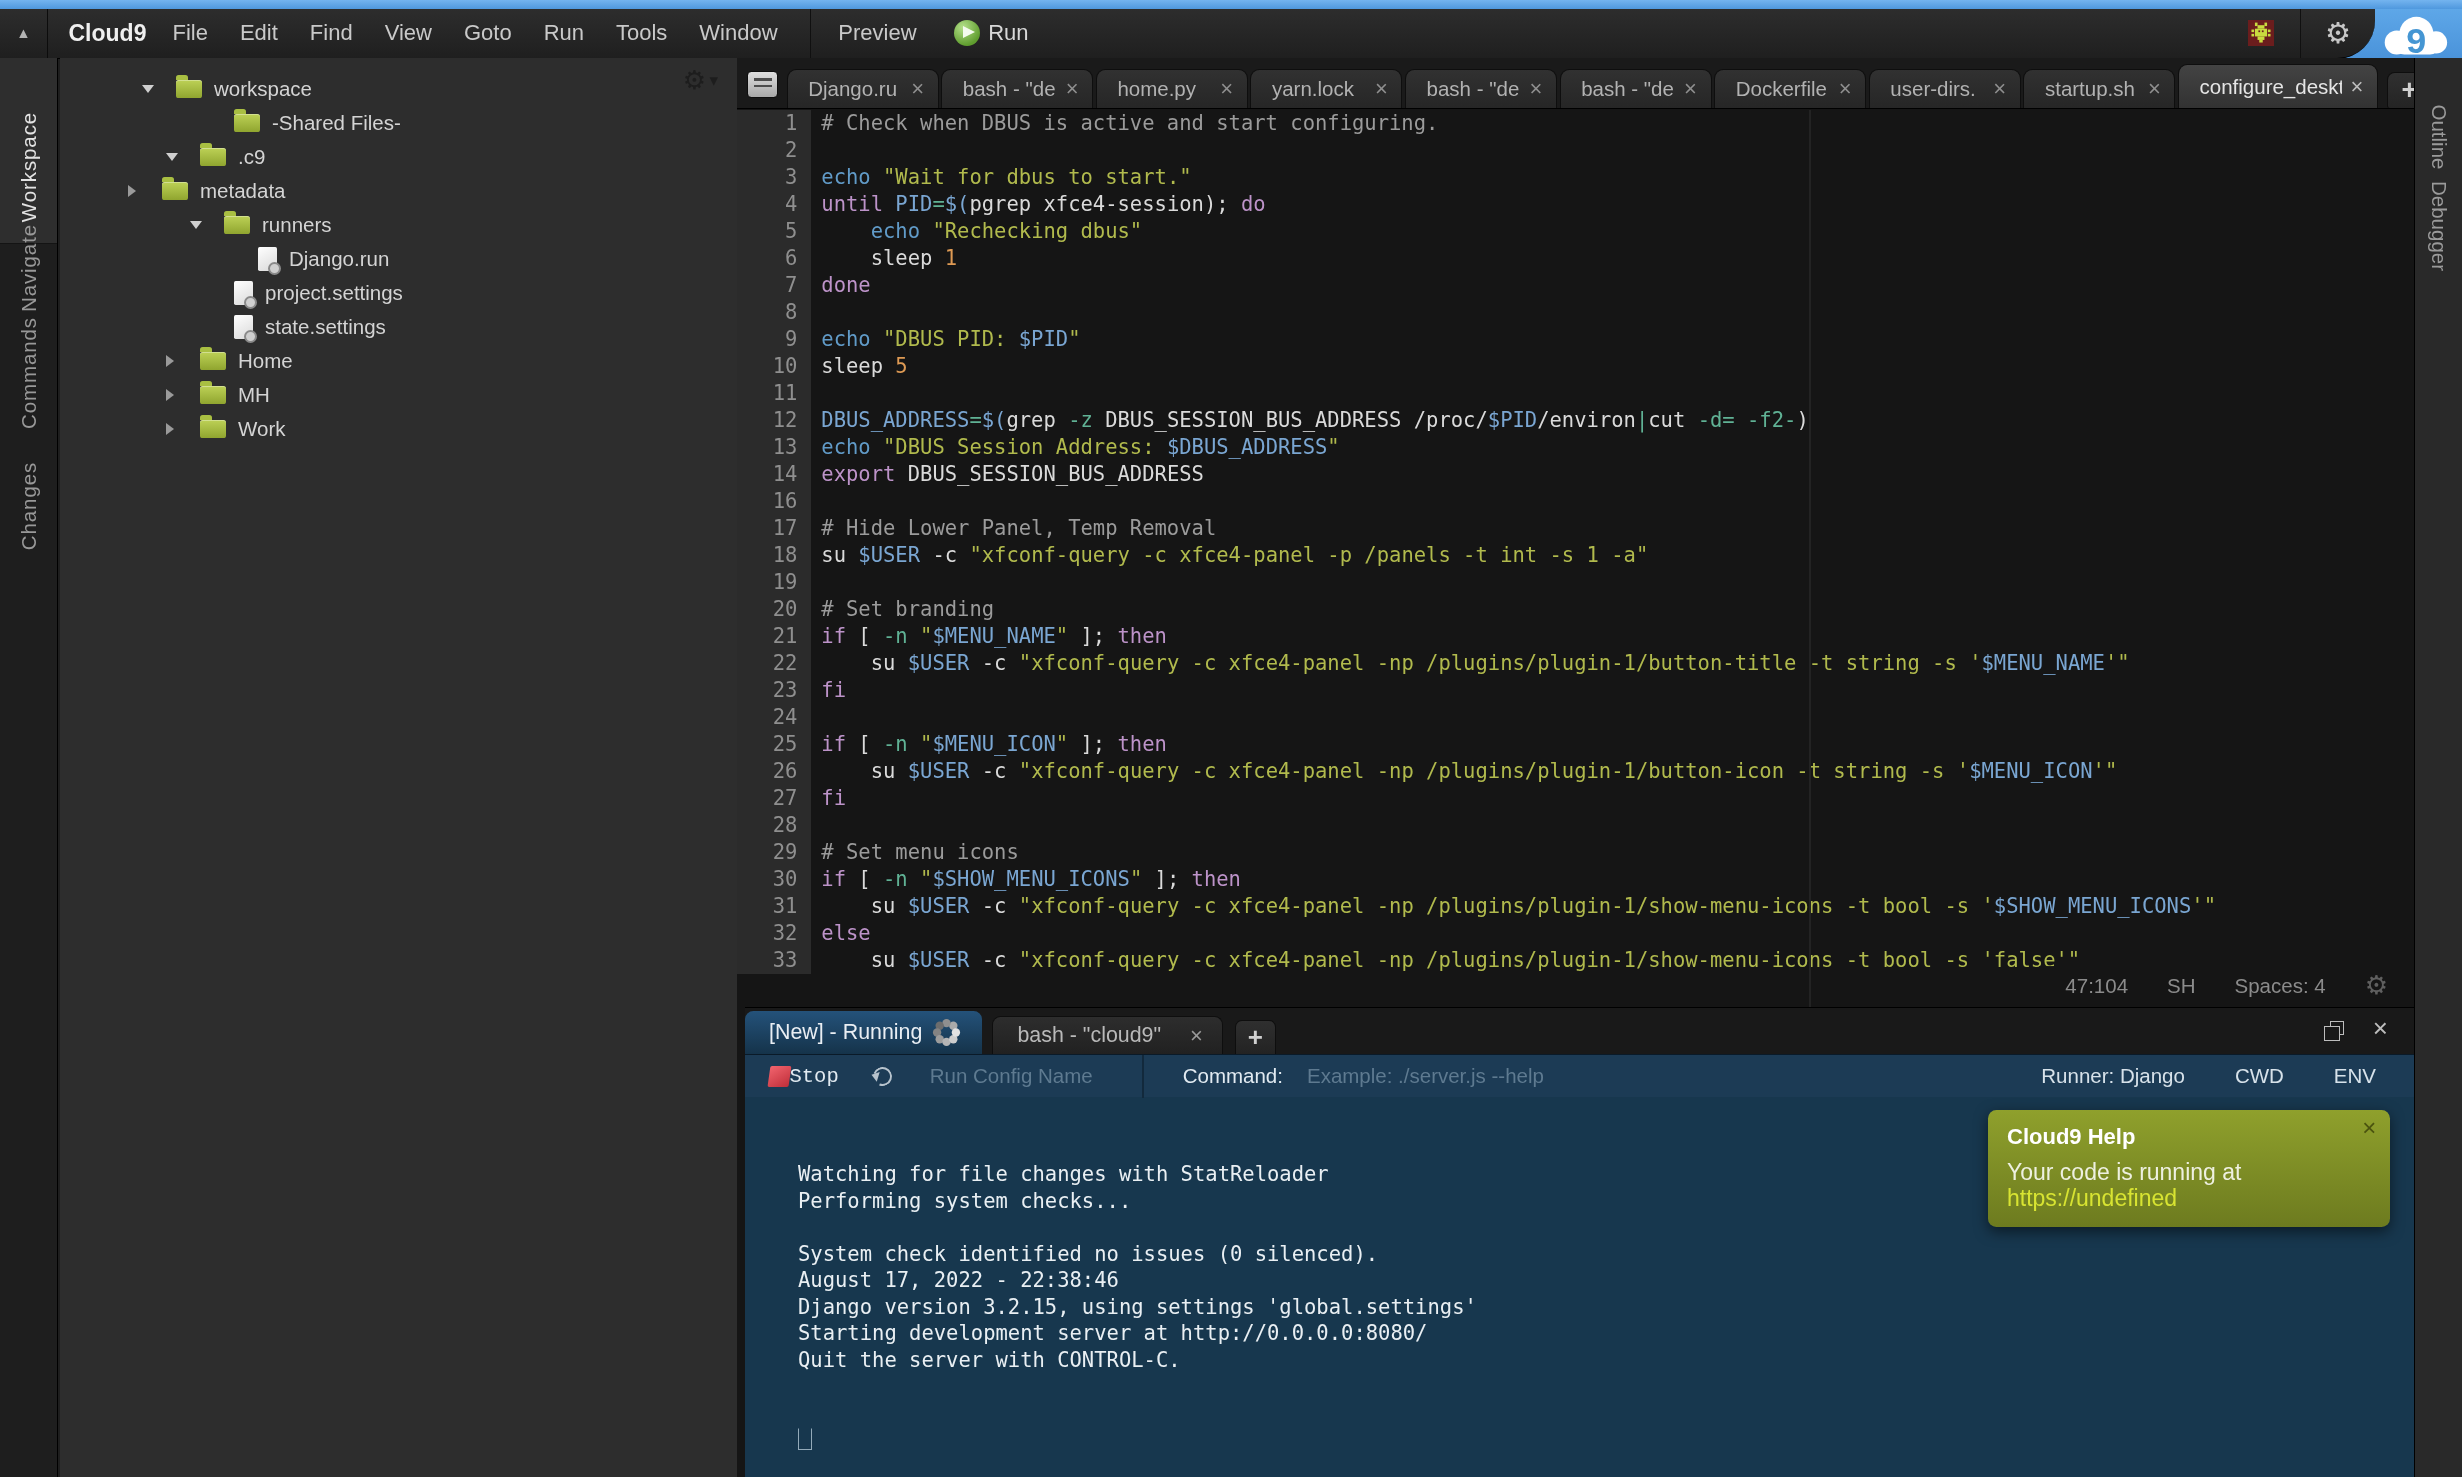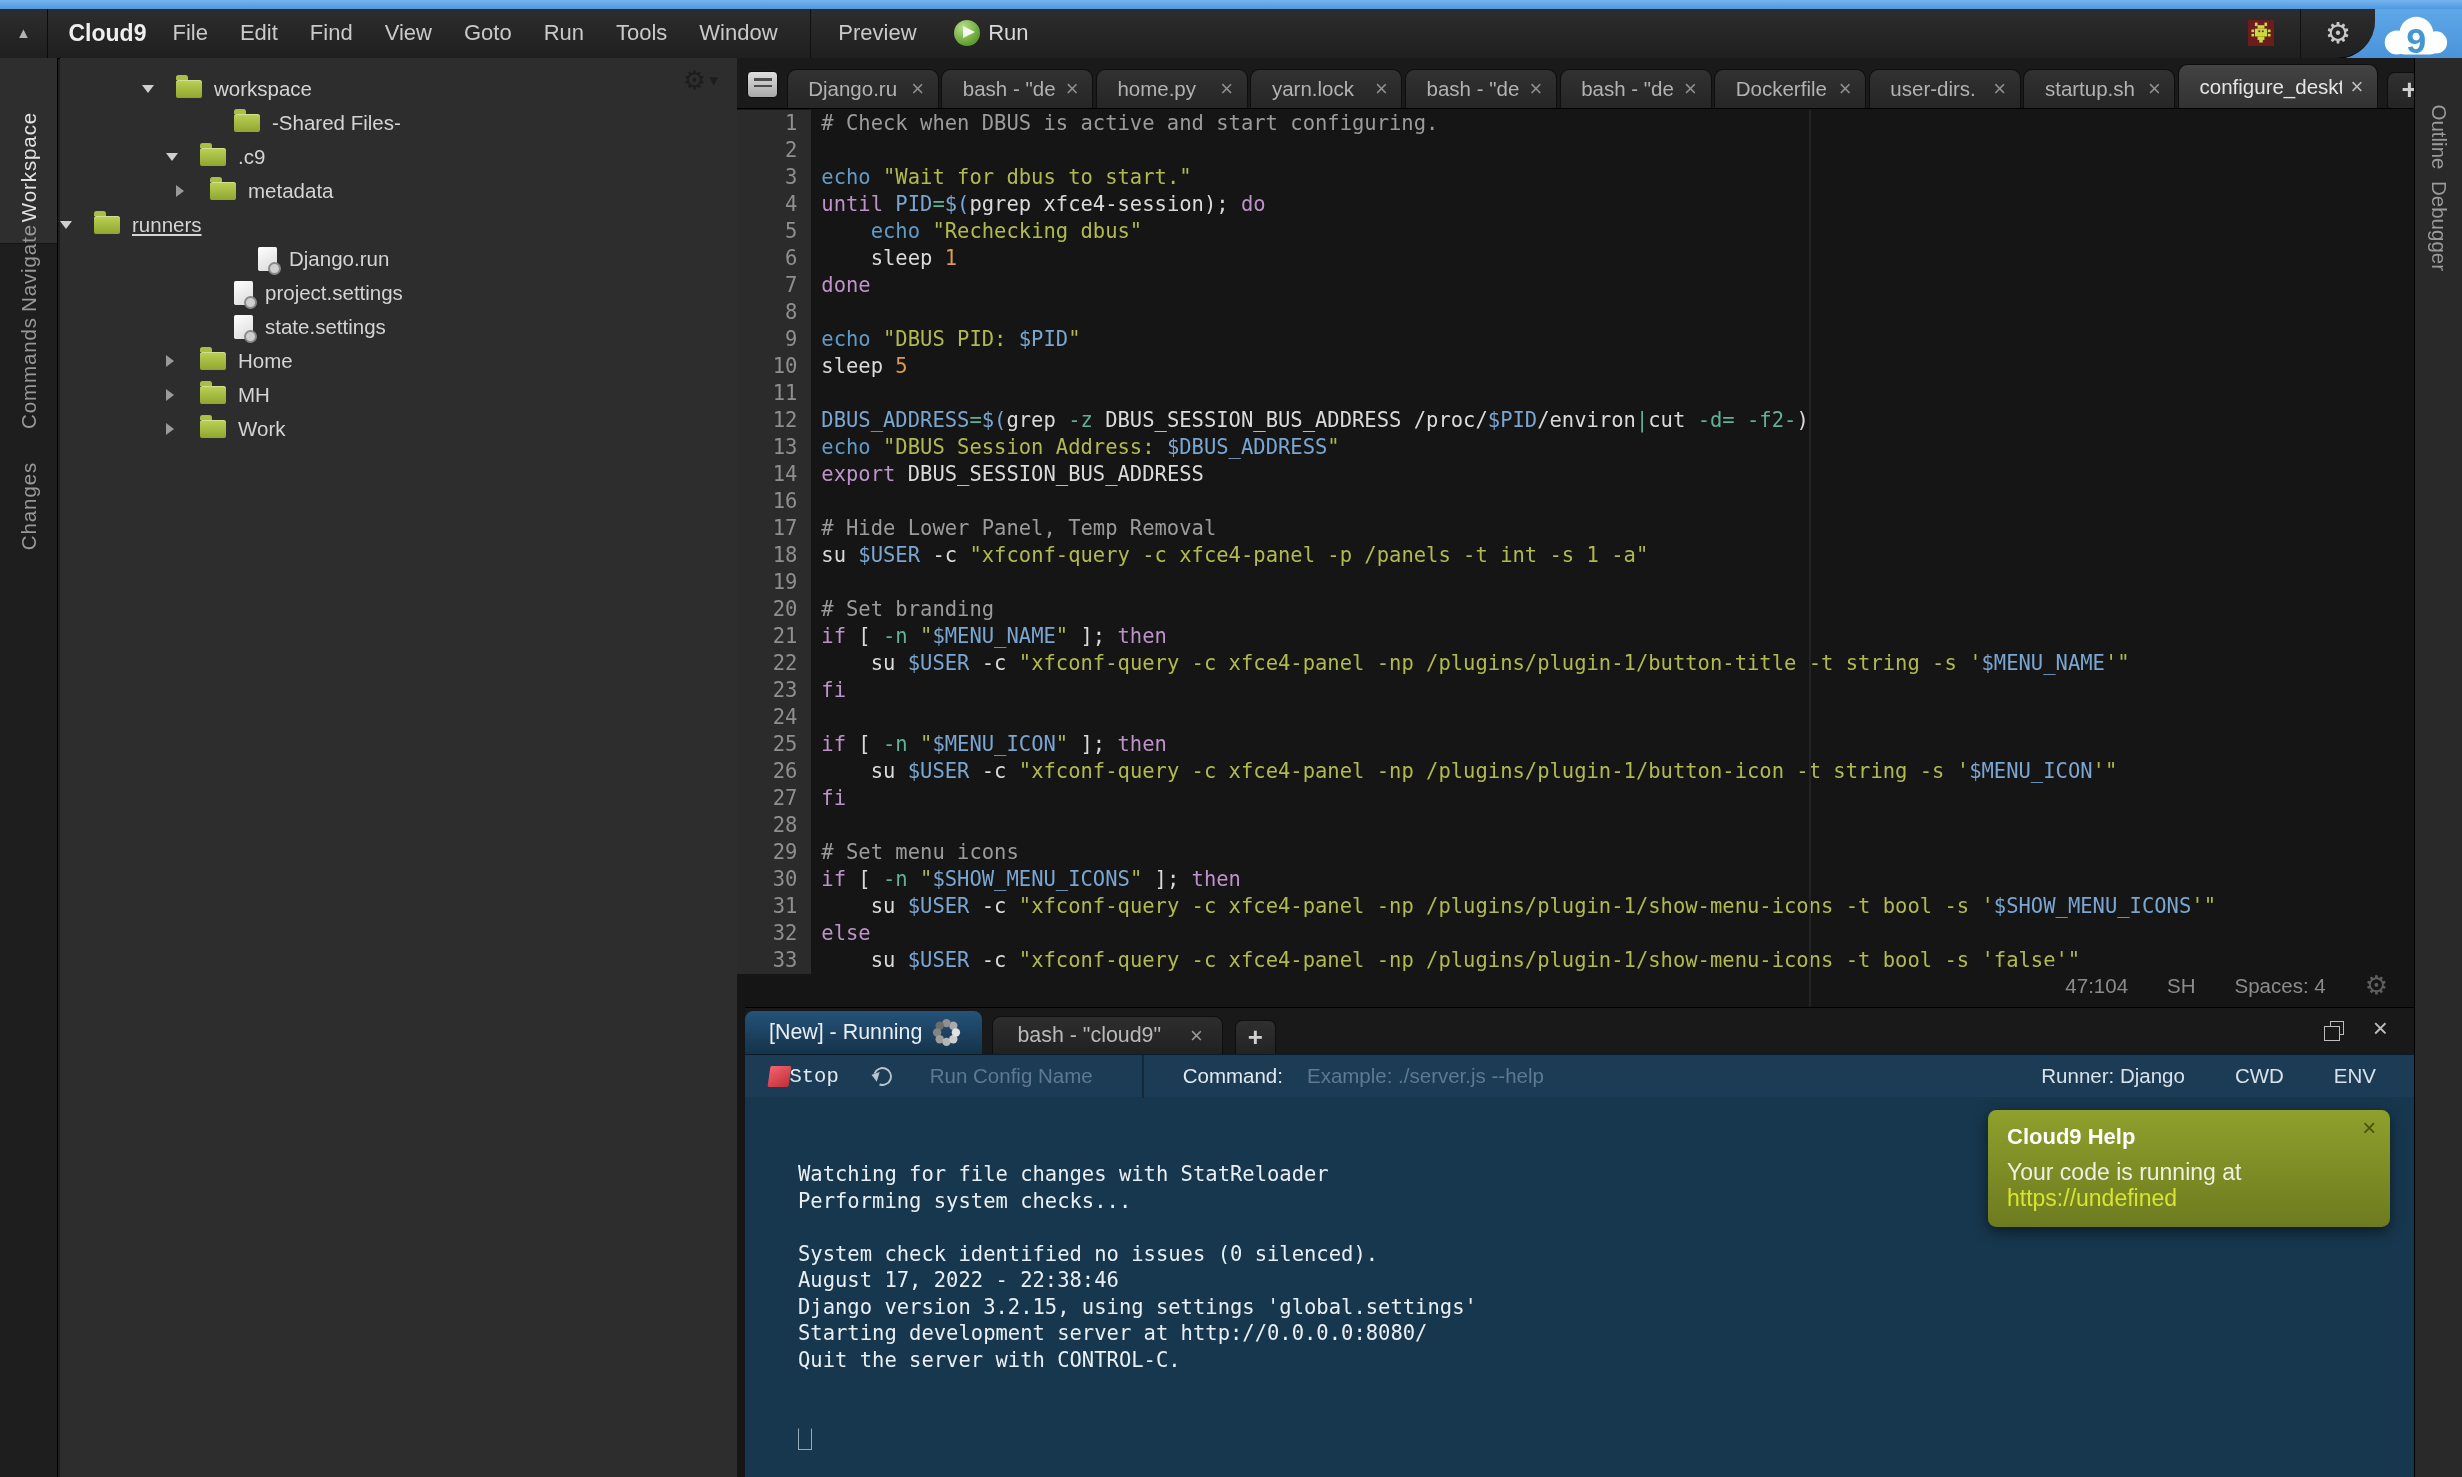--- a/index.html
+++ b/index.html
@@ -238,28 +238,28 @@
             <span class="folder-icon" style="margin-left: 34px;"></span>
             <span class="tree-label">-Shared Files-</span>
           </div>
           <div class="tree-row" style="padding-left: 106px;">
             <span class="arrow-slot">
               <span class="arr-down"></span>
             </span>
             <span class="folder-icon"></span>
             <span class="tree-label">.c9</span>
           </div>
-          <div class="tree-row" style="padding-left: 116px;">
+          <div class="tree-row" style="padding-left: 68px;">
             <span class="arrow-slot">
               <span class="arr-right"></span>
             </span>
             <span class="folder-icon"></span>
             <span class="tree-label">metadata</span>
           </div>
-          <div class="tree-row" style=" text-decoration: underline;">
+          <div class="tree-row" style="padding-left: 130px;">
             <span class="arrow-slot">
               <span class="arr-down"></span>
             </span>
             <span class="folder-icon"></span>
             <span class="tree-label">runners</span>
           </div>
           <div class="tree-row" style="padding-left: 154px;">
             <span class="file-icon"></span>
             <span class="tree-label">Django.run</span>
           </div>

